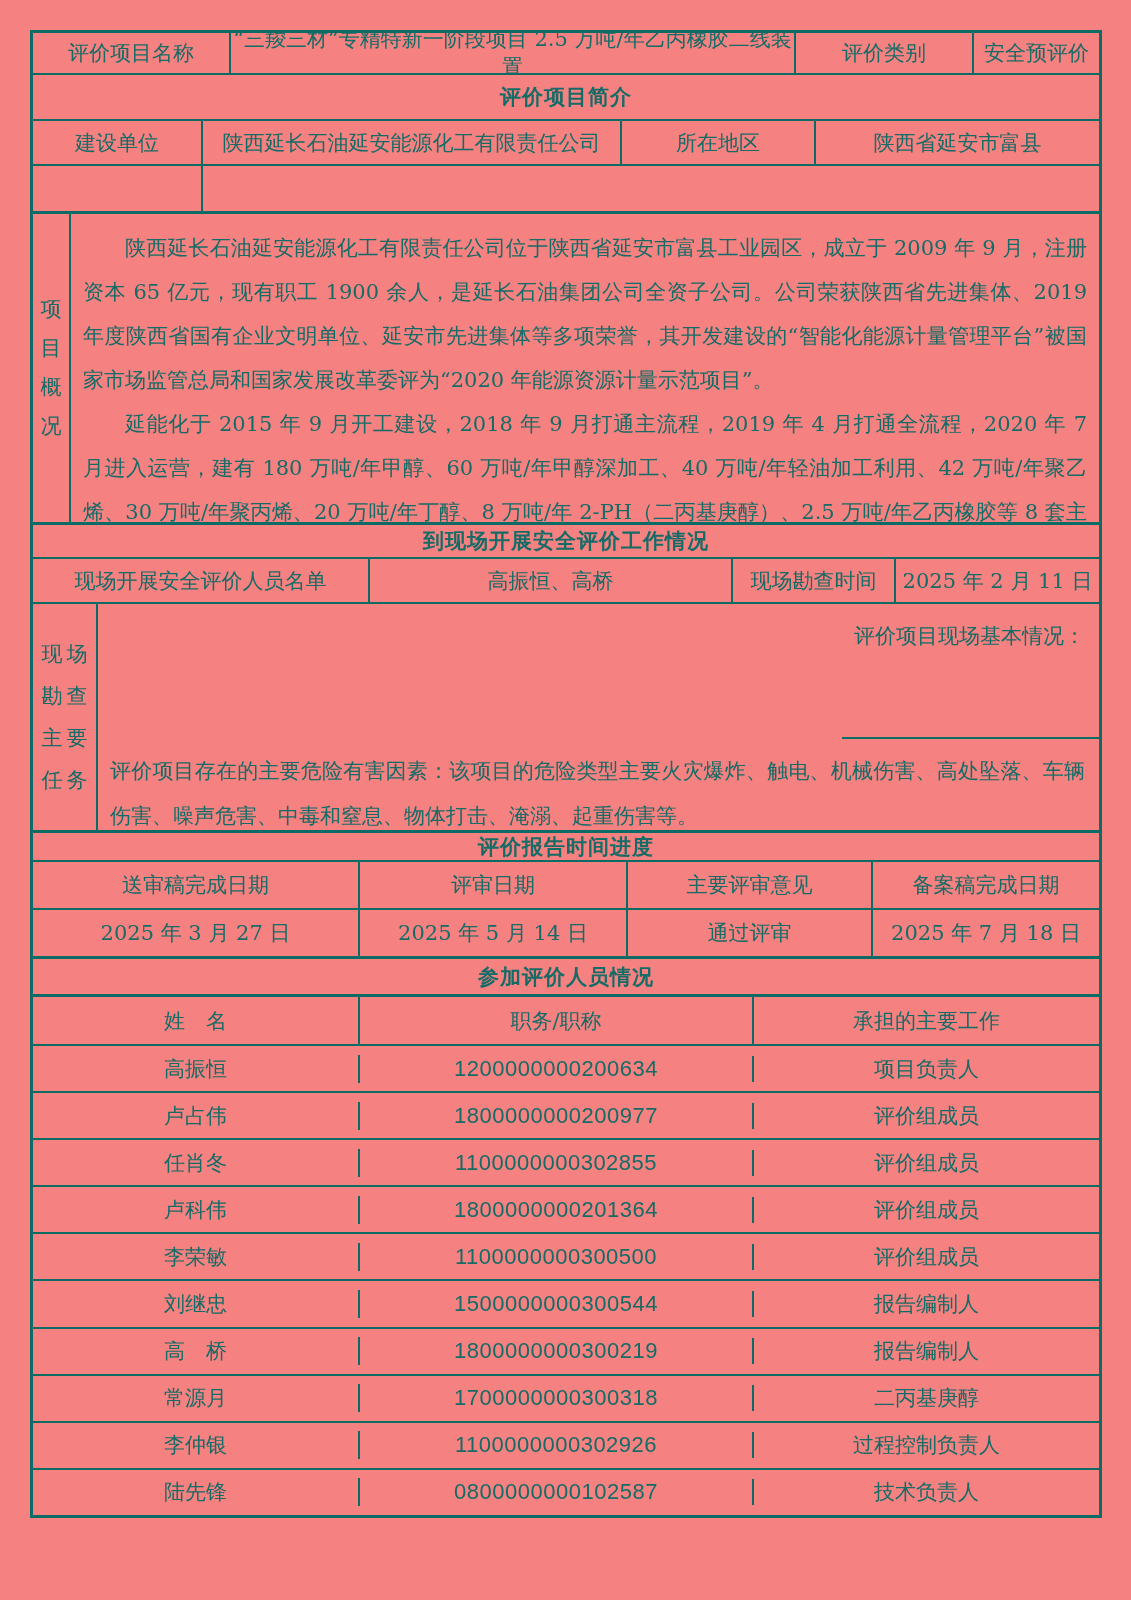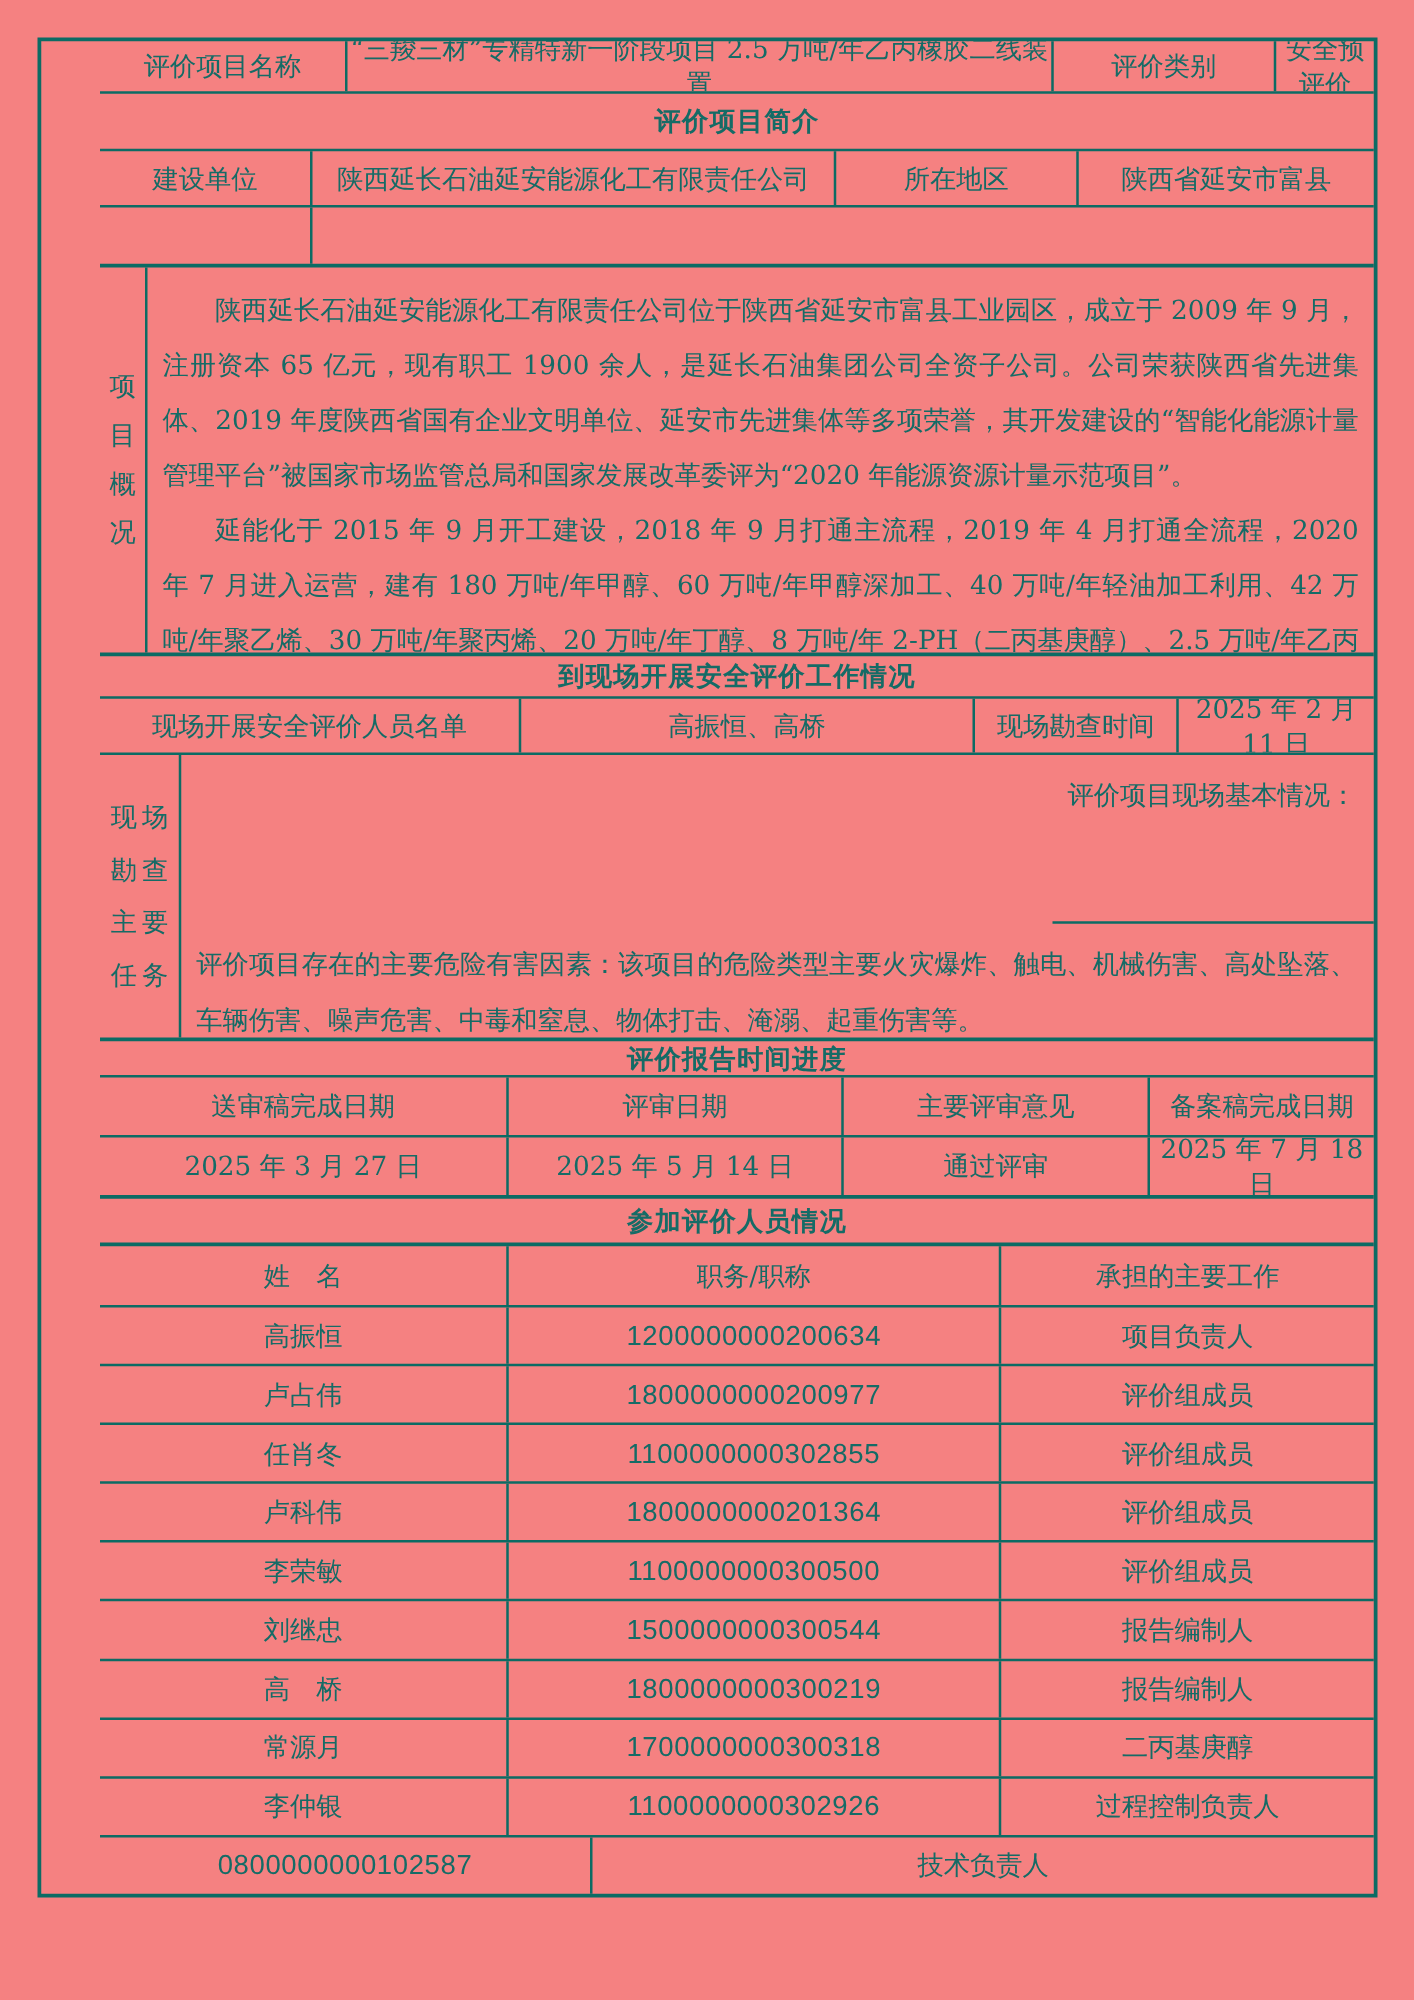--- a/index.html
+++ b/index.html
@@ -14,21 +14,21 @@
     color:var(--ink);
     font-family:"DejaVu Serif","Liberation Serif",serif;
     font-size:21px;
     position:relative;
     overflow:hidden;
   }
   .tbl{
     position:absolute;left:30px;top:30px;
     width:1072px;height:1488px;
     border:3px solid var(--line);
-    display:flex;flex-direction:column;padding-left:47px;
+    display:flex;flex-direction:column;
   }
   .row{display:flex;border-bottom:2px solid var(--line);flex:0 0 auto;}
   .row:last-child{border-bottom:none;}
   .row.tb{border-bottom-width:3px;}
   .cell{
     border-right:2px solid var(--line);
     display:flex;align-items:center;justify-content:center;
     text-align:center;overflow:hidden;
   }
   .cell:last-child{border-right:none;}
@@ -43,21 +43,21 @@
     display:block;text-align:justify;
     padding:12px 12px 0 12px;line-height:44px;
   }
   .paraBox p{text-indent:2em;}
   .stack{flex:1 1 auto;display:flex;flex-direction:column;align-items:flex-end;}
   .subrow{border-bottom:2px solid var(--line);}
   .subrow:last-child{border-bottom:none;}
   .siteBox{display:block;text-align:justify;padding:10px 14px 0 12px;line-height:45px;}
   .siteBox .indent{text-indent:2em;}
   .num{font-family:"Liberation Sans","DejaVu Sans",sans-serif;font-size:22px;letter-spacing:0.5px;}
-  .prow{flex:1 1 auto;}
+  .prow{flex:1 1 auto;align-items:center;}
 </style>
 </head>
 <body>
 
 <div class="tbl">
 
   <div class="row" style="height:42px">
     <div class="cell" style="flex:0 0 198px">评价项目名称</div>
     <div class="cell" style="flex:0 0 565px">“三羧三材”专精特新一阶段项目 2.5 万吨/年乙丙橡胶二线装置</div>
     <div class="cell" style="flex:0 0 178px">评价类别</div>
@@ -190,17 +190,18 @@
     <div class="cell" style="flex:0 0 327px">常源月</div>
     <div class="cell num" style="flex:0 0 394px">1700000000300318</div>
     <div class="cell grow">二丙基庚醇</div>
   </div>
   <div class="row prow">
     <div class="cell" style="flex:0 0 327px">李仲银</div>
     <div class="cell num" style="flex:0 0 394px">1100000000302926</div>
     <div class="cell grow">过程控制负责人</div>
   </div>
   <div class="row prow">
+    <div class="cell" style="flex:0 0 327px">陆先锋</div>
     <div class="cell num" style="flex:0 0 394px">0800000000102587</div>
     <div class="cell grow">技术负责人</div>
   </div>
 
 </div>
 
 </body></html>

